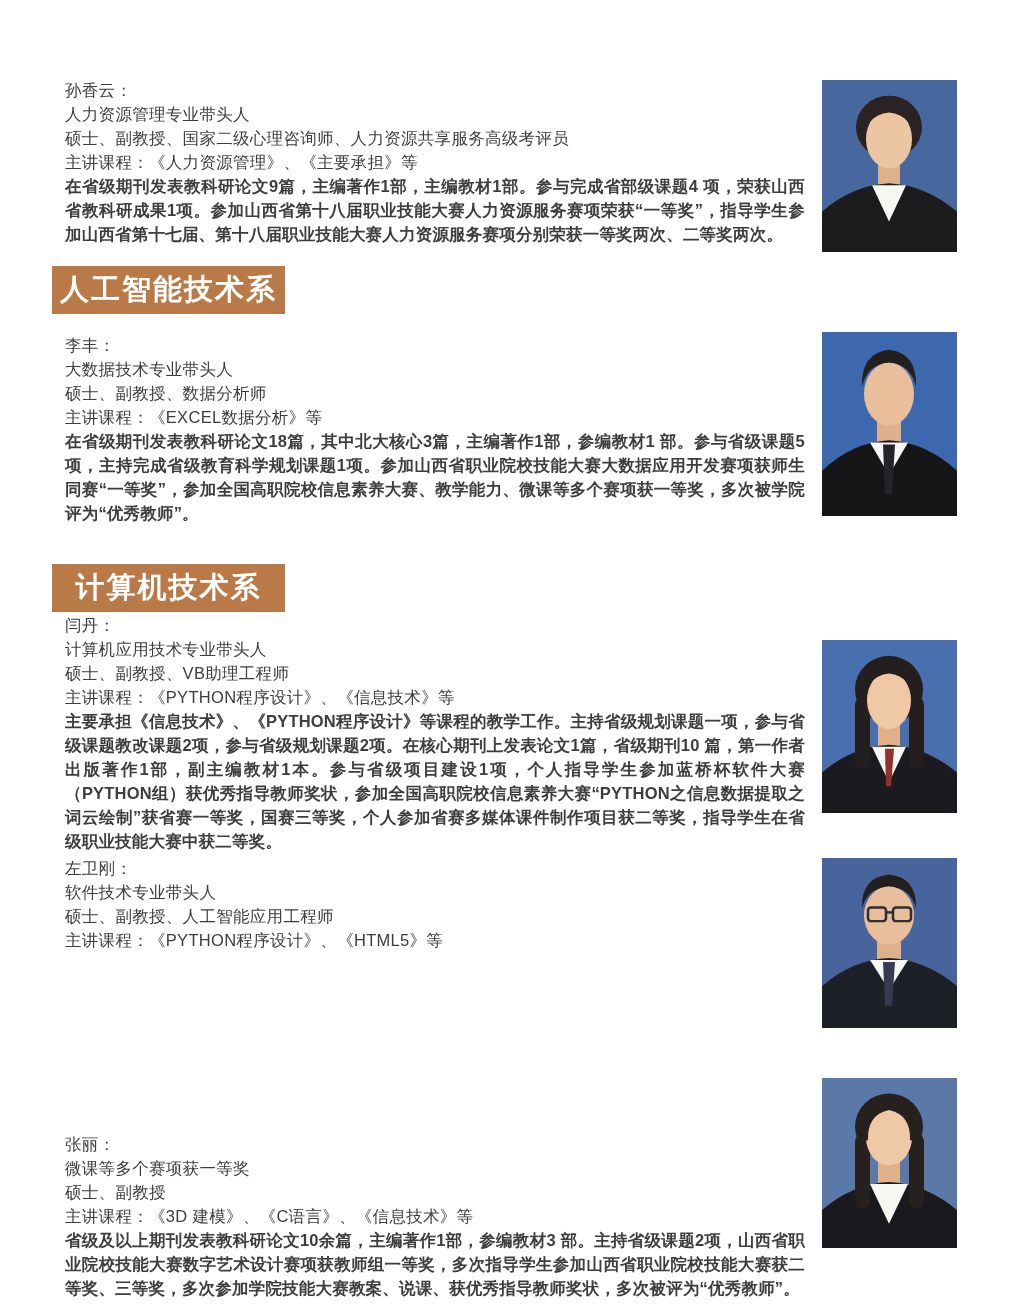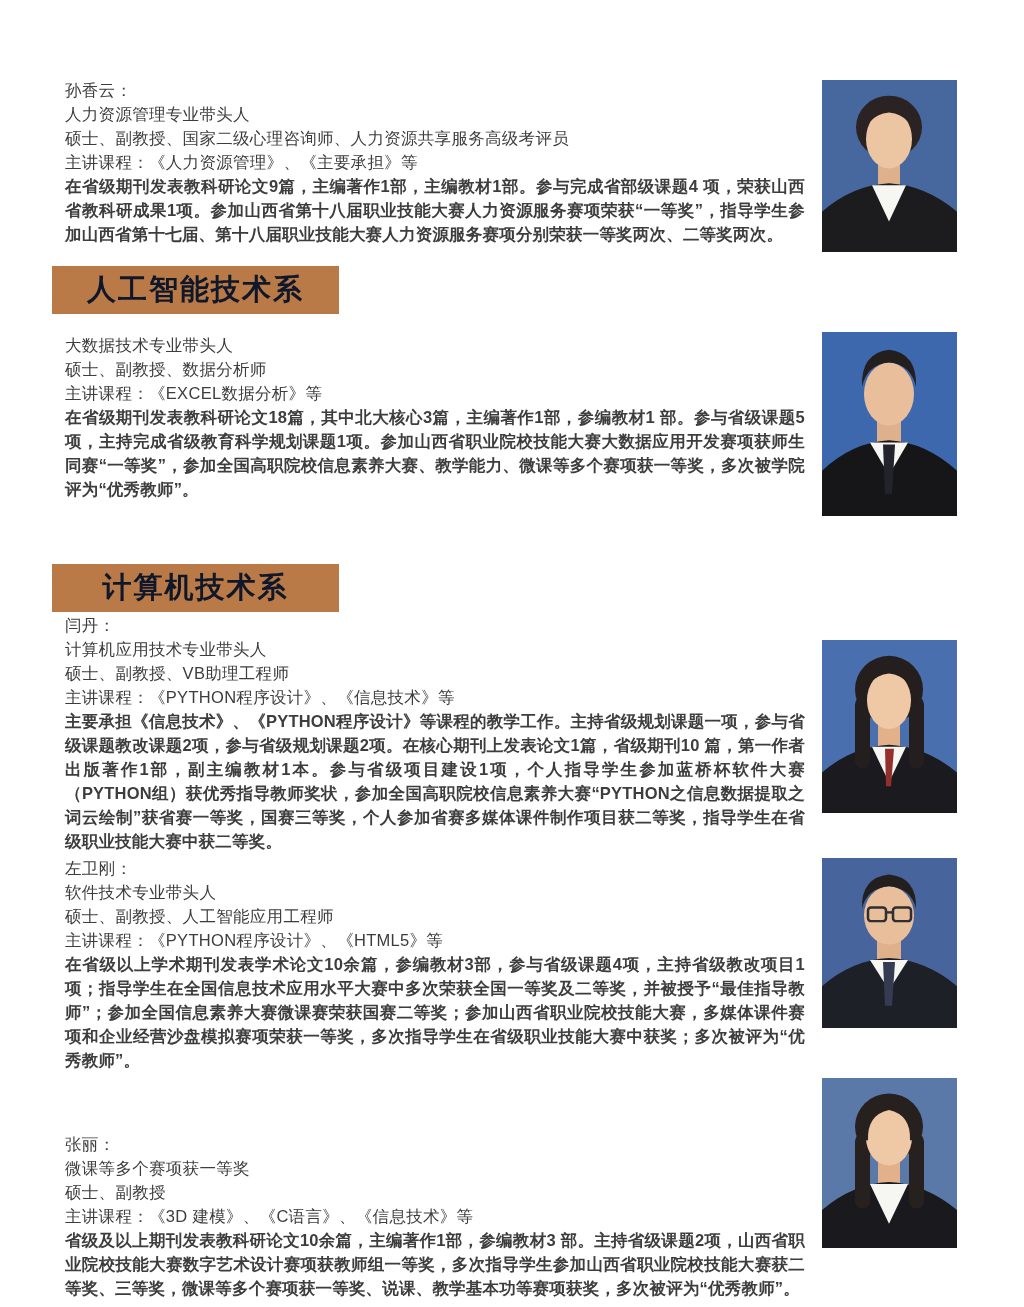--- a/index.html
+++ b/index.html
@@ -9,22 +9,22 @@
     font-family:"Liberation Sans","DejaVu Sans",sans-serif;
     color:#3d3d3d;
   }
   .page { position:absolute; left:0; top:0; width:1024px; height:1307px; background:#ffffff; }
 
   .profile { position:absolute; left:65px; width:740px; font-size:16.5px; line-height:24px; color:#3d3d3d; }
   .profile .head { font-weight:400; letter-spacing:0.3px; }
   .profile .bio  { font-weight:700; text-align:justify; letter-spacing:0.2px; }
 
   .section-header {
-    position:absolute; left:52px; width:287px; height:48px;
-    background:#b97a47; color:#0f172a;
+    position:absolute; left:52px; width:233px; height:48px;
+    background:#b97a47; color:#ffffff;
     display:flex; align-items:center; justify-content:center;
     font-size:29px; font-weight:600; letter-spacing:2px;
   }
 
   .photo { position:absolute; left:822px; width:135px; }
   .photo svg { display:block; width:100%; height:100%; }
 </style>
 </head>
 <body>
 
@@ -48,20 +48,21 @@
       <ellipse cx="67" cy="60" rx="23" ry="30" fill="#ecc5a3"></ellipse>
       <path d="M42,64 Q38,22 67,19 Q96,22 92,64 Q92,36 67,33 Q42,36 42,64 Z" fill="#2b2323"></path>
     </svg>
   </figure>
 
   <div class="section-header" style="top:266px;">
     <span>人工智能技术系</span>
   </div>
 
   <section class="profile" style="top:333px;">
+    <div class="head">李丰：</div>
     <div class="head">大数据技术专业带头人</div>
     <div class="head">硕士、副教授、数据分析师</div>
     <div class="head">主讲课程：《EXCEL数据分析》等</div>
     <div class="bio">在省级期刊发表教科研论文18篇，其中北大核心3篇，主编著作1部，参编教材1 部。参与省级课题5项，主持完成省级教育科学规划课题1项。参加山西省职业院校技能大赛大数据应用开发赛项获师生同赛“一等奖”，参加全国高职院校信息素养大赛、教学能力、微课等多个赛项获一等奖，多次被学院评为“优秀教师”。</div>
   </section>
 
   <figure class="photo" style="top:332px;height:184px;">
     <svg viewBox="0 0 135 175" preserveAspectRatio="none">
       <rect width="135" height="175" fill="#3e68ae"></rect>
       <rect x="55" y="78" width="24" height="30" fill="#deb08c"></rect>
@@ -98,21 +99,20 @@
       <ellipse cx="67" cy="61" rx="22" ry="29" fill="#efc8a6"></ellipse>
       <path d="M43,64 Q39,23 67,20 Q95,23 91,64 Q91,37 67,34 Q43,37 43,64 Z" fill="#241e1f"></path>
     </svg>
   </figure>
 
   <section class="profile" style="top:856px;">
     <div class="head">左卫刚：</div>
     <div class="head">软件技术专业带头人</div>
     <div class="head">硕士、副教授、人工智能应用工程师</div>
     <div class="head">主讲课程：《PYTHON程序设计》、《HTML5》等</div>
-    <div class="bio">在省级以上学术期刊发表学术论文10余篇，参编教材3部，参与省级课题4项，主持省级教改项目1 项；指导学生在全国信息技术应用水平大赛中多次荣获全国一等奖及二等奖，并被授予“最佳指导教师”；参加全国信息素养大赛微课赛荣获国赛二等奖；参加山西省职业院校技能大赛，多媒体课件赛项和企业经营沙盘模拟赛项荣获一等奖，多次指导学生在省级职业技能大赛中获奖；多次被评为“优秀教师”。</div>
   </section>
 
   <figure class="photo" style="top:858px;height:170px;">
     <svg viewBox="0 0 135 175" preserveAspectRatio="none">
       <rect width="135" height="175" fill="#47649c"></rect>
       <rect x="55" y="78" width="24" height="30" fill="#deb08c"></rect>
       <path d="M0,175 L0,132 Q30,105 67,103 Q104,105 135,132 L135,175 Z" fill="#1d2026"></path>
       <polygon points="48,105 67,136 86,105" fill="#f6f6f3"></polygon>
       <polygon points="61,107 73,107 70,152 63,152" fill="#353c52"></polygon>
       <ellipse cx="67" cy="59" rx="25" ry="30" fill="#e9bf9b"></ellipse>
@@ -121,21 +121,21 @@
       <rect x="71" y="51" width="18" height="14" rx="3" fill="none" stroke="#2e2e33" stroke-width="2.5"></rect>
       <line x1="64" y1="56" x2="71" y2="56" stroke="#2e2e33" stroke-width="2.5"></line>
     </svg>
   </figure>
 
   <section class="profile" style="top:1132px;">
     <div class="head">张丽：</div>
     <div class="head">微课等多个赛项获一等奖</div>
     <div class="head">硕士、副教授</div>
     <div class="head">主讲课程：《3D 建模》、《C语言》、《信息技术》等</div>
-    <div class="bio">省级及以上期刊发表教科研论文10余篇，主编著作1部，参编教材3 部。主持省级课题2项，山西省职业院校技能大赛数字艺术设计赛项获教师组一等奖，多次指导学生参加山西省职业院校技能大赛获二等奖、三等奖，微课等多个赛项获一等奖、说课、教学基本功等赛项获奖，多次被评为“优秀教师”。</div>
+    <div class="bio">省级及以上期刊发表教科研论文10余篇，主编著作1部，参编教材3 部。主持省级课题2项，山西省职业院校技能大赛数字艺术设计赛项获教师组一等奖，多次指导学生参加山西省职业院校技能大赛获二等奖、三等奖，多次参加学院技能大赛教案、说课、获优秀指导教师奖状，多次被评为“优秀教师”。</div>
   </section>
 
   <figure class="photo" style="top:1078px;height:170px;">
     <svg viewBox="0 0 135 175" preserveAspectRatio="none">
       <rect width="135" height="175" fill="#5b79a8"></rect>
       <ellipse cx="67" cy="50" rx="34" ry="34" fill="#26201f"></ellipse>
       <rect x="56" y="78" width="22" height="30" fill="#e2b18c"></rect>
       <path d="M0,175 L0,136 Q30,109 67,107 Q104,109 135,136 L135,175 Z" fill="#1a1a1e"></path>
       <rect x="33" y="58" width="15" height="76" rx="7" fill="#26201f"></rect>
       <rect x="87" y="58" width="15" height="76" rx="7" fill="#26201f"></rect>

